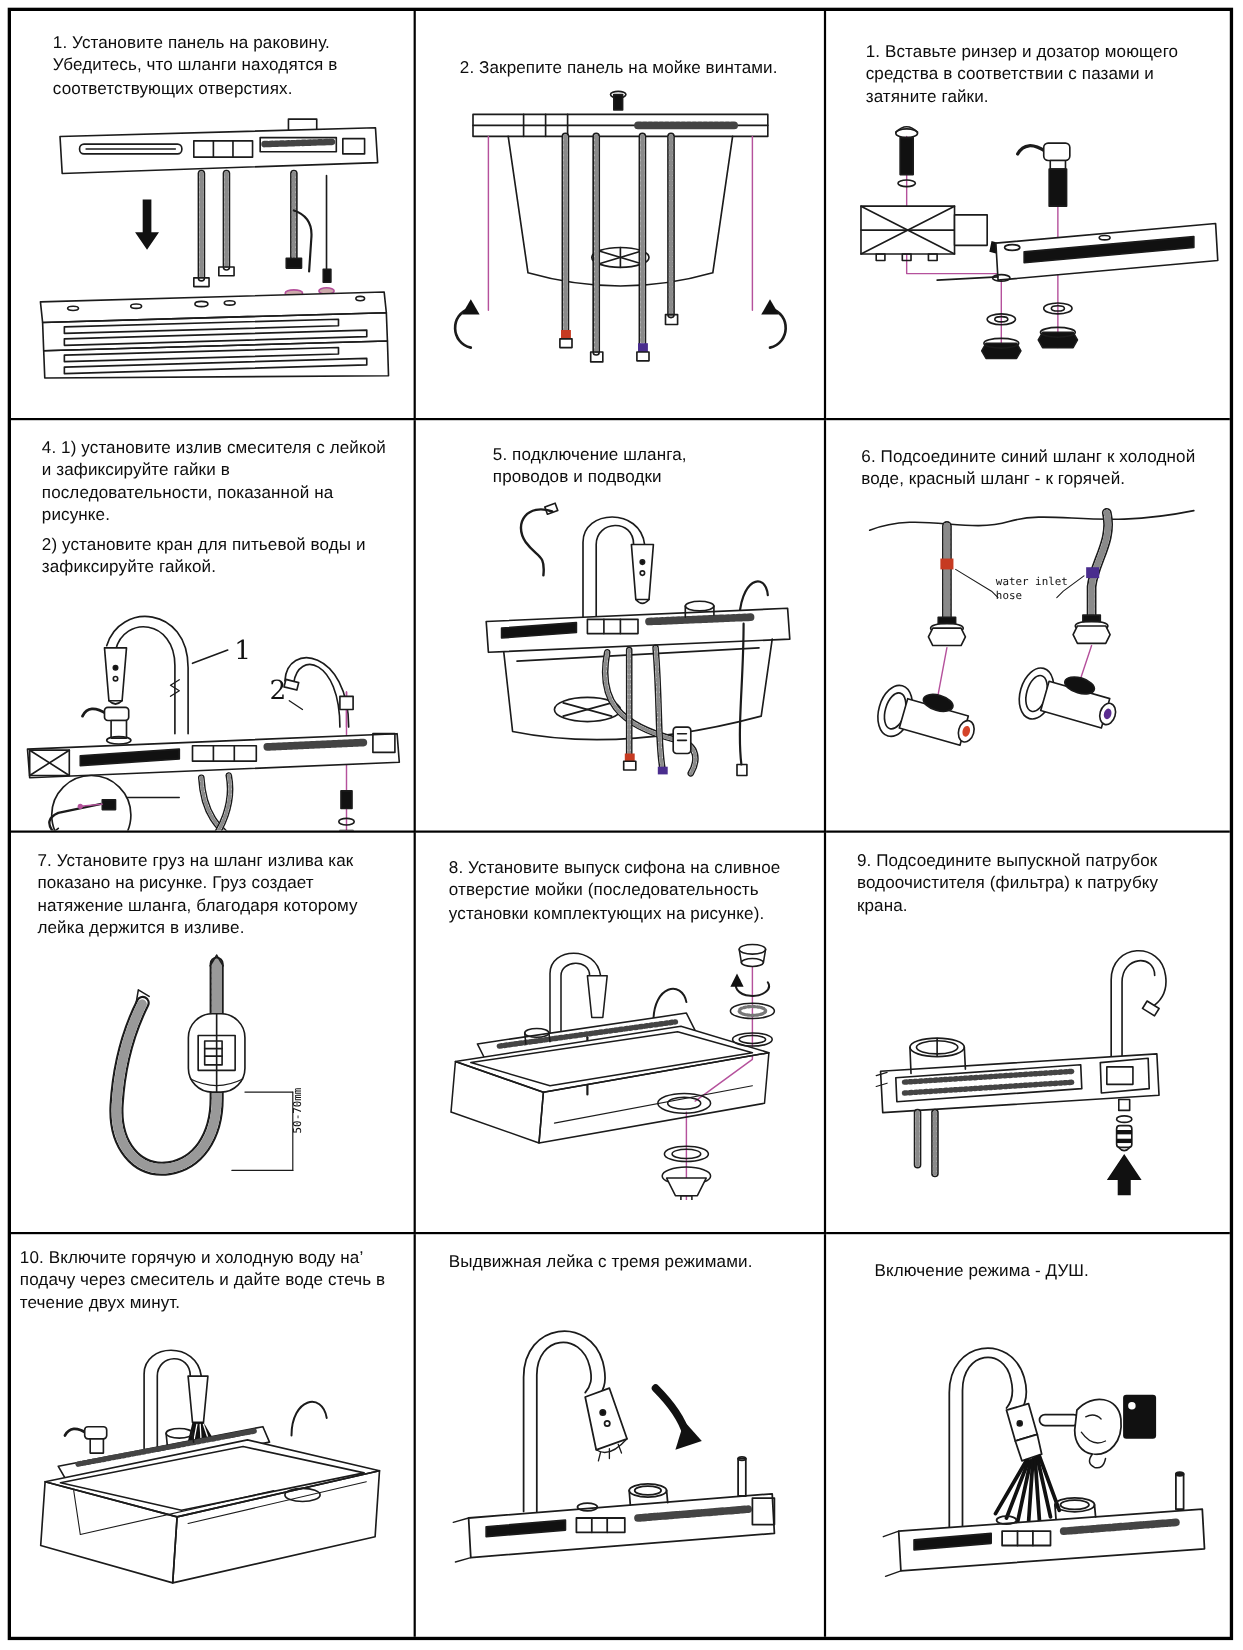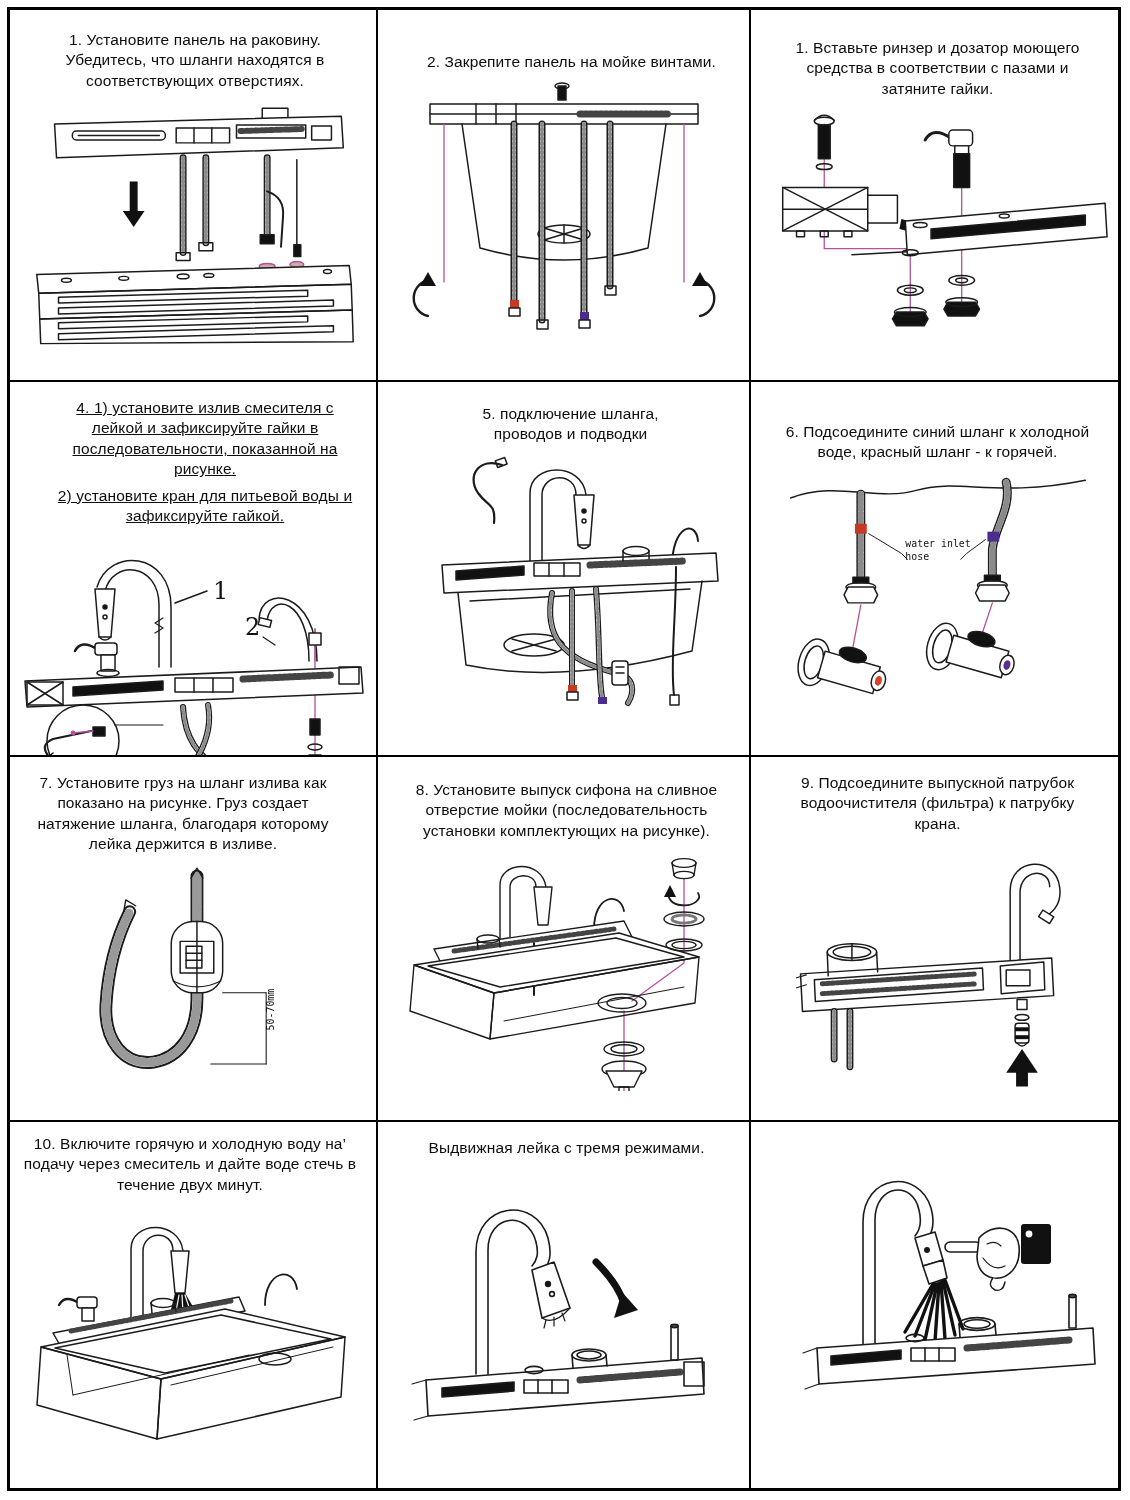--- a/index.html
+++ b/index.html
@@ -1,29 +1,29 @@
 <!DOCTYPE html>
 <html><head>
 <meta charset="utf-8">
 <style>
   html,body{margin:0;padding:0;background:#fff;}
   body{width:1130px;height:1500px;position:relative;font-family:"Liberation Sans",sans-serif;color:#0d0d0d;}
   .sheet{position:absolute;left:7px;top:7px;width:1114px;height:1484px;border:3px solid #000;box-sizing:border-box;
          display:grid;grid-template-columns:368px 373px 1fr;grid-template-rows:372px 375px 365px 1fr;background:#fff;}
-  .cell{box-sizing:border-box;border-right:2px solid #000;border-bottom:2px solid #000;overflow:hidden;position:relative;text-align:center;}
+  .cell{box-sizing:border-box;border-right:2px solid #000;border-bottom:2px solid #000;overflow:hidden;position:relative;}
   .cell:nth-child(3n){border-right:none;}
   .cell:nth-child(n+10){border-bottom:none;}
   .caption{font-size:15.5px;line-height:1.32;letter-spacing:.1px;}
-  .caption p{margin:0 0 6px 16px;text-decoration:underline;}
+  .caption p{margin:0 0 6px 4px;}
   .c1 .caption{padding:20px 34px 0 38px;}
   .c2 .caption{padding:42px 24px 0 40px;}
   .c3 .caption{padding:28px 30px 0 36px;}
   .c4 .caption{padding:16px 16px 0 24px;}
   .c5 .caption{padding:22px 56px 0 36px;margin-left:34px;}
-  .c6 .caption{padding:24px 26px 0 32px;margin-top:16px;}
+  .c6 .caption{padding:24px 26px 0 32px;}
   .c7 .caption{padding:16px 44px 0 24px;}
   .c8 .caption{padding:23px 24px 0 30px;}
   .c9 .caption{padding:16px 22px 0 28px;}
   .c10 .caption{padding:12px 14px 0 8px;}
   .c11 .caption{padding:16px 24px 0 30px;}
   .c12 .caption{padding:24px 24px 0 44px;}
   svg{display:block;margin:4px auto 0 auto;}
 </style>
 </head>
 <body>
@@ -544,20 +544,21 @@
           <line x1="222" y1="193" x2="223" y2="204"></line>
         <rect x="287" y="164" width="7" height="34"></rect>
           <ellipse cx="290.5" cy="164" rx="3.5" ry="1.6"></ellipse>
         <rect x="300" y="200" width="20" height="24"></rect>
         <path d="M42,218 l-14,4 M44,254 l-14,4" stroke-width="1.2"></path>
       </g>
     </svg>
   </div>
 
   <div class="cell c12">
+    <div class="caption">Включение режима - ДУШ.</div>
     <svg width="360" height="264" viewBox="0 0 360 264">
       <g stroke="#1b1b1b" stroke-width="1.6" fill="none" stroke-linejoin="round" stroke-linecap="round">
 
         <path d="M108,218 V96 C108,48 164,42 176,82 C180,96 178,106 172,114"></path>
         <path d="M120,218 V94 C120,58 158,54 164,84 C167,96 165,104 160,110"></path>
 
         <polygon points="160,112 180,106 188,134 168,140" fill="#fff"></polygon>
         <polygon points="168,140 188,134 192,152 174,158" fill="#fff"></polygon>
         <circle cx="172" cy="124" r="2.2" fill="#111"></circle>
 

